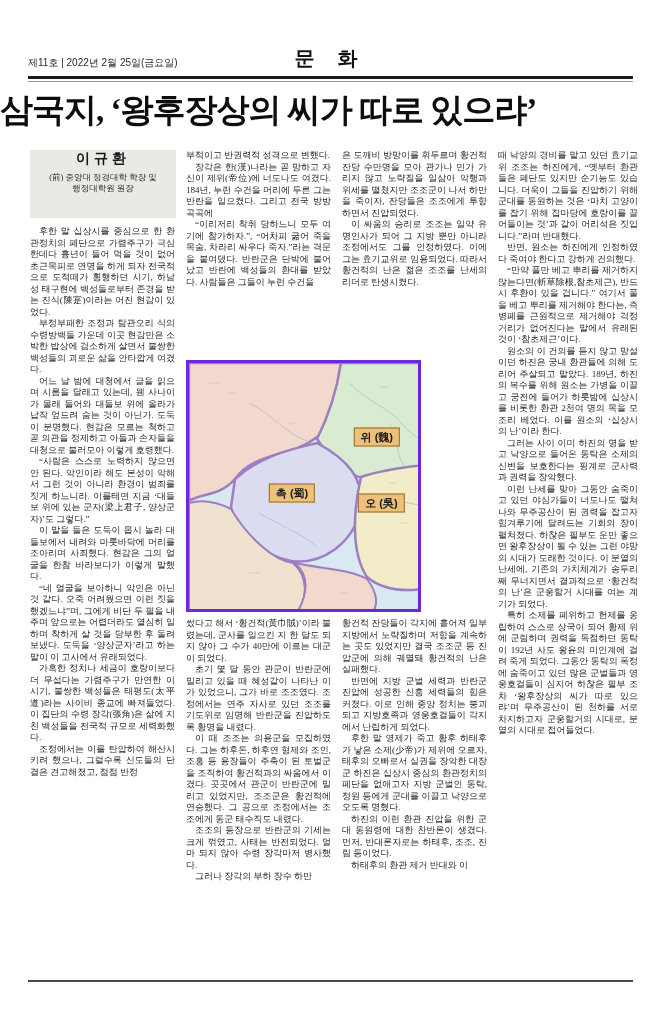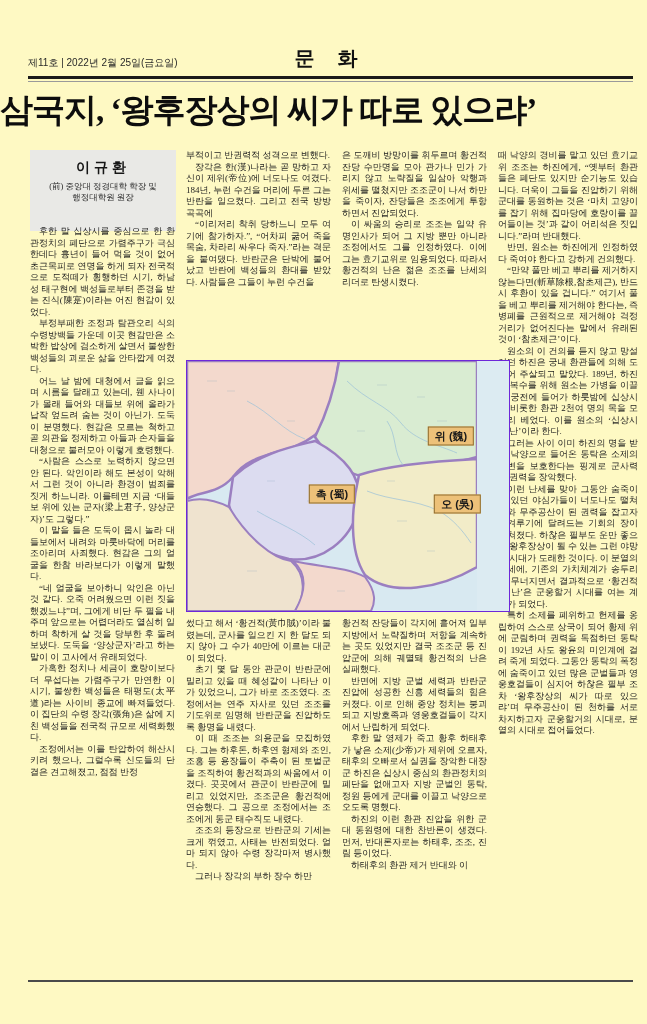--- a/index.html
+++ b/index.html
@@ -1,16 +1,16 @@
 <!DOCTYPE html>
 <html lang="ko"><head>
 <meta charset="utf-8">
 <style>
   html,body{margin:0;padding:0;background:#e9e9e9;}
-  .page{position:relative;width:647px;height:1024px;margin:0 auto;background:#fef9c3;
+  .page{position:relative;width:647px;height:1024px;margin:0 auto;background:#ffffff;
         font-family:"Liberation Serif","DejaVu Serif",serif;color:#1c1c1c;overflow:hidden;}
 
   
   .hdr{position:absolute;left:28px;right:14px;top:40px;height:34px;}
   .issue{position:absolute;left:0;bottom:4px;font-family:"Liberation Sans","DejaVu Sans",sans-serif;
          font-size:10px;color:#2a2a2a;}
   .section{position:absolute;left:0;right:0;bottom:2px;text-align:center;font-size:20px;font-weight:700;
            letter-spacing:9px;color:#111;}
   .mast{position:absolute;right:0;bottom:0;display:flex;align-items:flex-end;gap:7px;}
   .logo{font-family:"Liberation Sans","DejaVu Sans",sans-serif;font-weight:900;font-size:17px;
@@ -20,39 +20,39 @@
   .hdr-div{width:1px;height:24px;background:#b5b5b5;}
   .pagenum{font-family:"Liberation Sans","DejaVu Sans",sans-serif;font-size:26px;line-height:24px;color:#8d8d8d;}
   .rule-top{position:absolute;left:28px;right:14px;top:76px;height:3px;background:#1b1b1b;}
   .rule-top2{position:absolute;left:28px;right:14px;top:81px;height:1px;background:#9a9a9a;}
 
   
   .headline{position:absolute;left:0;right:0;top:88px;font-size:33px;font-weight:700;
             color:#0d0d0d;letter-spacing:-1px;}
 
   
-  .author{position:absolute;left:30px;top:150px;width:146px;height:81px;background:#e9e9e6;
-          text-align:center;padding-top:9px;box-sizing:border-box;}
+  .author{position:absolute;left:30px;top:150px;width:146px;height:68px;background:#e9e9e6;
+          text-align:center;box-sizing:border-box;}
   .author .nm{font-size:14px;font-weight:700;letter-spacing:4px;color:#161616;}
   .author .af{font-size:8.5px;line-height:11px;color:#2b2b2b;margin-top:4px;}
 
   
   .colblock{position:absolute;width:145px;font-size:9px;line-height:11.5px;text-align:justify;
             word-break:break-all;overflow:hidden;color:#1d1d1d;}
   .colblock p{margin:0;text-indent:9px;}
   .colblock p.cont{text-indent:0;}
   .c1{left:30px;top:226px;height:714px;}
   .c2a{left:186px;top:150px;height:208px;}
   .c2b{left:186px;top:618px;height:358px;}
   .c3a{left:342px;top:150px;height:208px;}
   .c3b{left:342px;top:618px;height:358px;}
   .c4{left:498px;top:150px;width:140px;height:818px;}
 
   
-  .map{position:absolute;left:186px;top:360px;width:324px;height:252px;border:1px solid #6d28d9;
+  .map{position:absolute;left:186px;top:360px;width:235px;height:252px;border:3px solid #6d28d9;
        box-sizing:border-box;overflow:hidden;background:#dcebf2;}
   .map svg{display:block;}
   .map-label{position:absolute;transform:translate(-50%,-50%);background:#edc179;border:1px solid #8f6d2f;
              font-family:"Liberation Sans","DejaVu Sans",sans-serif;font-size:11px;font-weight:700;
              color:#1a1a1a;padding:1px 6px;white-space:nowrap;}
   .lb-wei{left:82%;top:30%;}
   .lb-shu{left:45%;top:53%;}
   .lb-wu{left:84%;top:57%;}
 
   .rule-bottom{position:absolute;left:28px;right:14px;top:980px;height:2px;background:#4a4a4a;}

